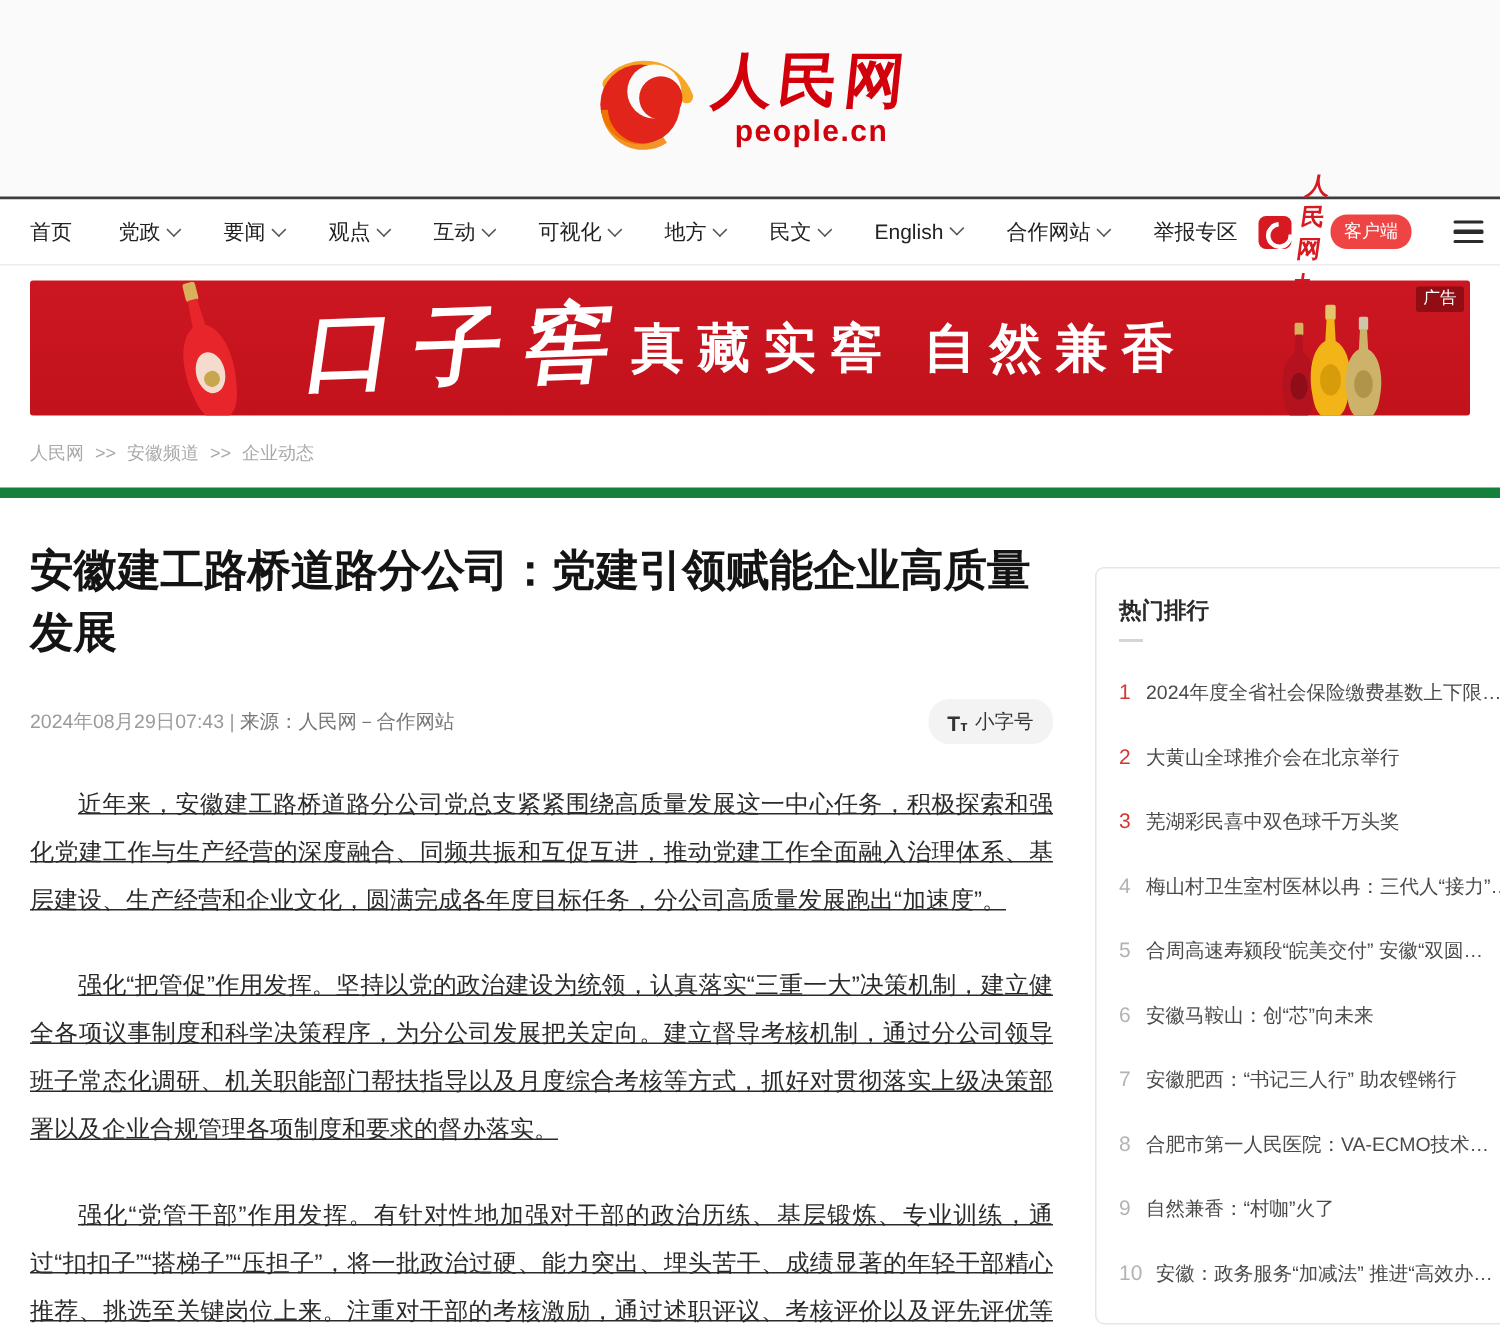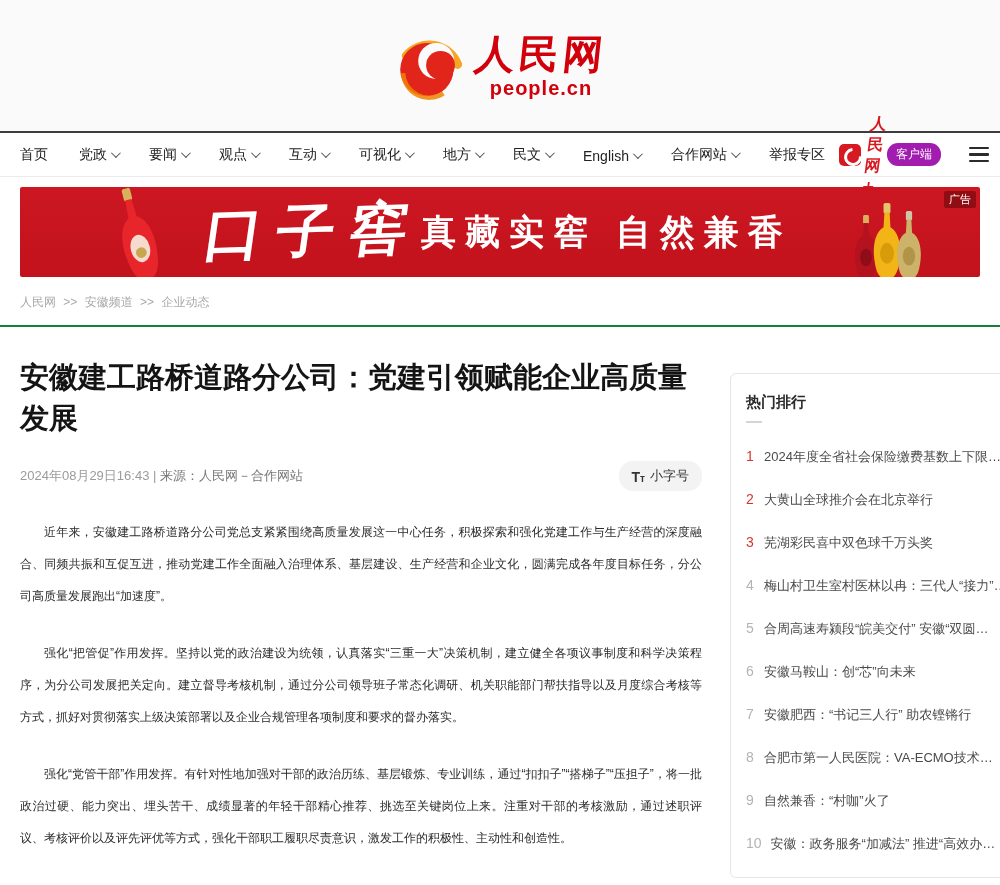--- a/index.html
+++ b/index.html
@@ -30,21 +30,21 @@
   .header-divider { height: 2px; background: #3d3d3d; }
 
   
   .nav-bar {
     height: 44px; background: #fff;
     display: flex; align-items: center;
     padding: 0 0 0 20px;
     border-bottom: 1px solid #ececec;
     font-size: 14px; color: #222;
   }
-  .nav-items { display: flex; align-items: flex-end; gap: 31px; }
+  .nav-items { display: flex; align-items: flex-start; gap: 31px; }
   .nav-item { display: flex; align-items: center; gap: 4px; cursor: pointer; white-space: nowrap; }
   .caret {
     width: 7px; height: 7px;
     border-right: 1.5px solid #555; border-bottom: 1.5px solid #555;
     transform: rotate(45deg) translateY(-2px);
     display: inline-block;
   }
   .nav-right { display: flex; align-items: center; margin-left: 14px; height: 100%; }
   .app-badge { display: flex; align-items: center; gap: 5px; cursor: pointer; }
   .app-badge-icon {
@@ -55,21 +55,21 @@
     content: ""; position: absolute; left: 5px; top: 4px;
     width: 12px; height: 12px; border-radius: 50%;
     border: 3px solid #fff; border-top-color: transparent;
     transform: rotate(40deg);
   }
   .app-badge-name {
     color: #d71a21; font-weight: 900; font-size: 16px;
     font-family: "DejaVu Serif", serif; transform: skewX(-8deg);
   }
   .app-badge-client {
-    background: #a21caf; color: #fff; font-size: 12px;
+    background: #ef4444; color: #fff; font-size: 12px;
     padding: 3px 9px; border-radius: 11px; white-space: nowrap; text-align: right;
   }
   .hamburger { margin: 0 26px 0 28px; cursor: pointer; display: flex; flex-direction: column; gap: 4px; }
   .hamburger span { width: 20px; height: 2.5px; background: #2b2b2b; border-radius: 1px; }
 
   
   .banner {
     margin: 10px 20px 0 20px; height: 90px;
     background: linear-gradient(180deg, #cc1722 0%, #c2121c 100%);
     border-radius: 2px;
@@ -90,46 +90,46 @@
   }
   .banner-bottles-right { position: absolute; right: 55px; bottom: -4px; display: flex; align-items: flex-end; }
   .banner-bottles-right svg { margin-left: -12px; }
   .ad-label {
     position: absolute; top: 4px; right: 4px;
     background: #8f0d13; color: #fff; font-size: 11px;
     padding: 2px 5px; border-radius: 2px; line-height: 1.2;
   }
 
   
-  .breadcrumb-row { padding: 17px 20px 14px 20px; font-size: 12px; color: #a9a9a9; border-bottom: 2px solid #15803d; }
+  .breadcrumb-row { padding: 17px 20px 14px 20px; font-size: 12px; color: #a9a9a9; border-bottom: 7px solid #15803d; }
   .breadcrumb-row span { margin-right: 4px; }
   .crumb { cursor: pointer; }
 
   
   .main { display: flex; padding: 0 20px; gap: 28px; }
   .article-col { width: 682px; flex: 0 0 auto; }
   .article-title {
     margin-top: 30px;
     font-size: 29px; line-height: 41px; font-weight: bold; color: #141414;
-    font-family: Liberation Sans, sans-serif;
+    font-family: Liberation Mono, monospace;
   }
   .meta-row { margin-top: 22px; display: flex; align-items: center; justify-content: space-between; }
   .meta-left { font-size: 13px; color: #9b9b9b; }
   .meta-left .src { color: #777; }
   .font-size-btn {
     background: #f3f3f3; border: none; border-radius: 14px;
     padding: 6px 13px; font-size: 13px; color: #333; cursor: pointer;
     display: flex; align-items: flex-end; gap: 5px;
     font-family: "Liberation Sans", sans-serif;
   }
   .font-size-btn .tt { font-weight: bold; font-size: 14px; }
   .font-size-btn .tt small { font-size: 10px; }
   .article-body p {
-    margin-top: 25px; font-size: 12px; line-height: 32px; color: #2b2b2b;
-    text-indent: 2em; text-align: justify;
+    margin-top: 25px; font-size: 16px; line-height: 32px; color: #2b2b2b;
+    text-indent: 2em; text-align: justify; text-decoration: underline;
   }
   .article-body .subhead { font-weight: bold; color: #1c1c1c; margin-top: 27px; }
 
   
   .side-col { flex: 1; }
   .hot-box {
     margin-top: 46px;
     border: 1px solid #e6e6e6; border-radius: 6px;
     padding: 19px 15px 24px 15px;
   }
@@ -259,21 +259,21 @@
   <span class="crumb">安徽频道</span>
   <span>&gt;&gt;</span>
   <span class="crumb">企业动态</span>
 </div>
 
 <div class="main">
   <div class="article-col">
     <h1 class="article-title">安徽建工路桥道路分公司：党建引领赋能企业高质量发展</h1>
     <div class="meta-row">
       <div class="meta-left">
-        <span>2024年08月29日16:43</span>
+        <span>2024年08月29日07:43</span>
         <span>|</span>
         <span class="src">来源：人民网－合作网站</span>
       </div>
       <button class="font-size-btn">
         <span class="tt">T<small>т</small></span>
         <span>小字号</span>
       </button>
     </div>
     <div class="article-body">
       <p>近年来，安徽建工路桥道路分公司党总支紧紧围绕高质量发展这一中心任务，积极探索和强化党建工作与生产经营的深度融合、同频共振和互促互进，推动党建工作全面融入治理体系、基层建设、生产经营和企业文化，圆满完成各年度目标任务，分公司高质量发展跑出“加速度”。</p>

